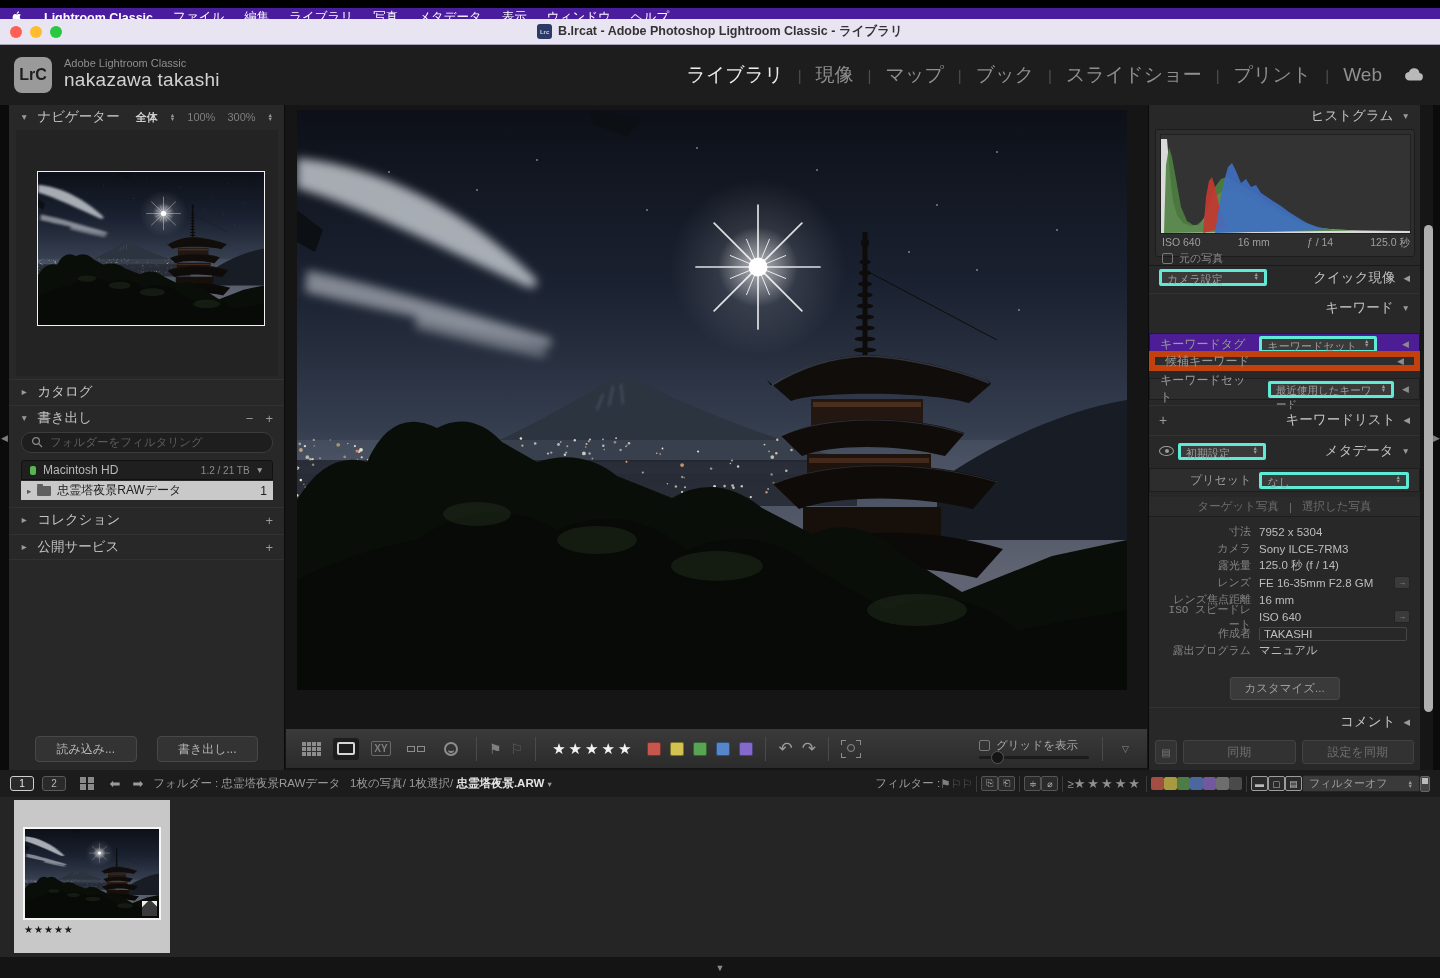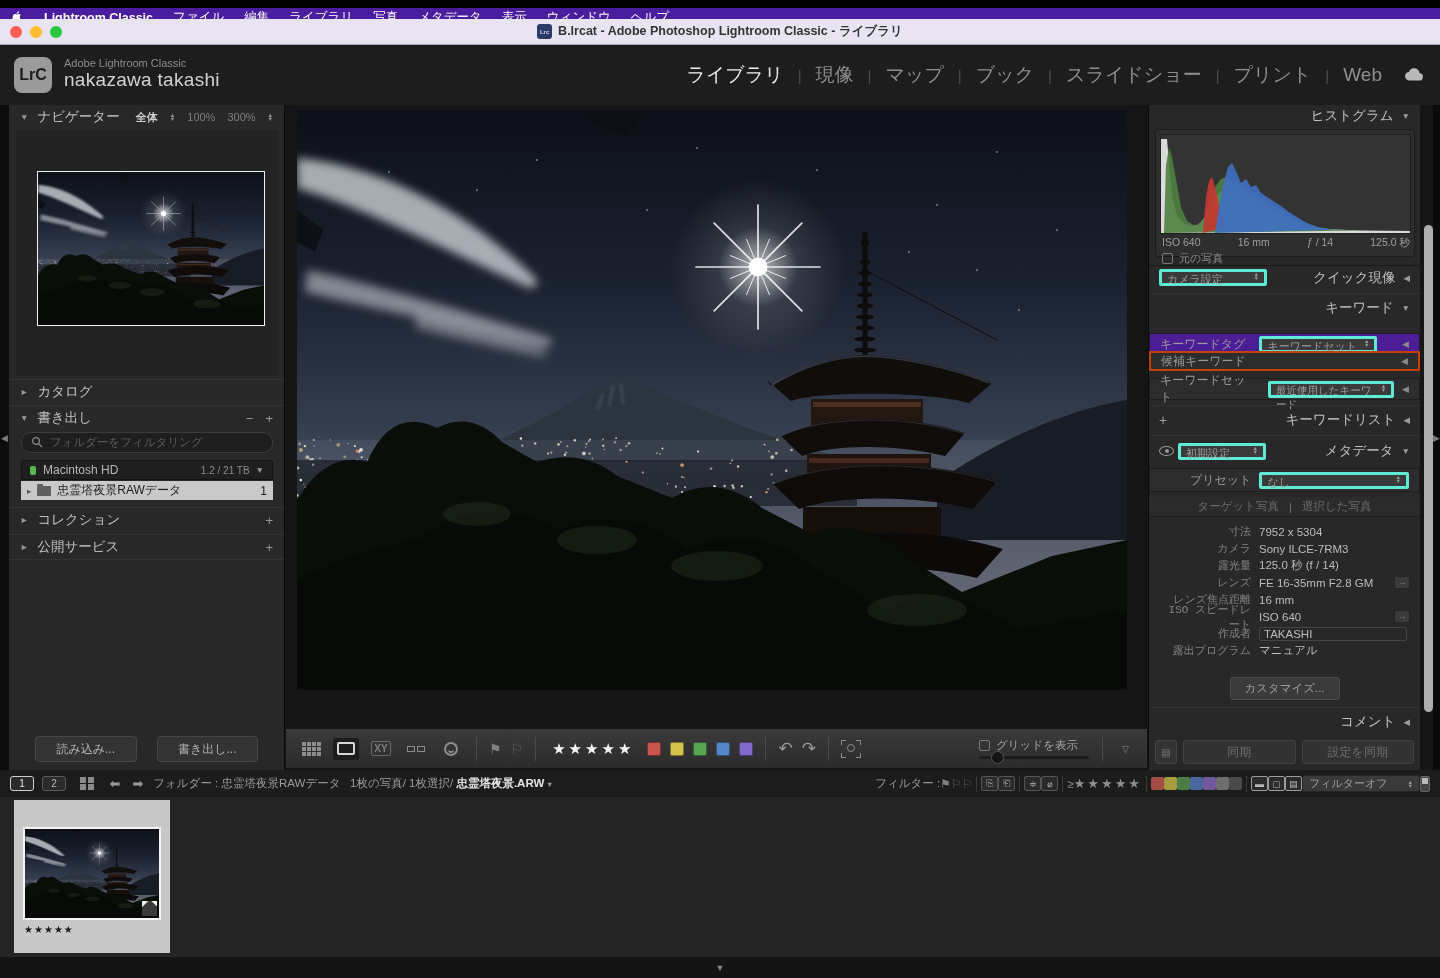--- a/index.html
+++ b/index.html
@@ -1125,21 +1125,21 @@
         <span class="dd" style="width:118px;margin-left:6px">
           <span>キーワードセット</span>
           <span class="stepper">
               <span>▲</span>
               <span>▼</span>
             </span>
         </span>
         <span class="arr-r tri">◀</span>
       </div>
 
-      <div class="rp-row" style="position:absolute;top:246px;width:100%;height:20px;background:#2d2d2d;border:2px solid #c2410c">
+      <div class="rp-row" style="position:absolute;top:246px;width:100%;height:20px;background:#2d2d2d;border:6px solid #c2410c">
         <span class="lbl">候補キーワード</span>
         <span class="arr-r tri">◀</span>
       </div>
 
       <div class="rp-row" style="position:absolute;top:273px;width:100%;height:22px;background:#2d2d2d;border:1px solid #1e1e1e">
         <span class="lbl">キーワードセット</span>
         <span class="dd" style="width:128px;margin-left:4px;font-size:10.5px">
           <span>最近使用したキーワード</span>
           <span class="stepper">
               <span>▲</span>

